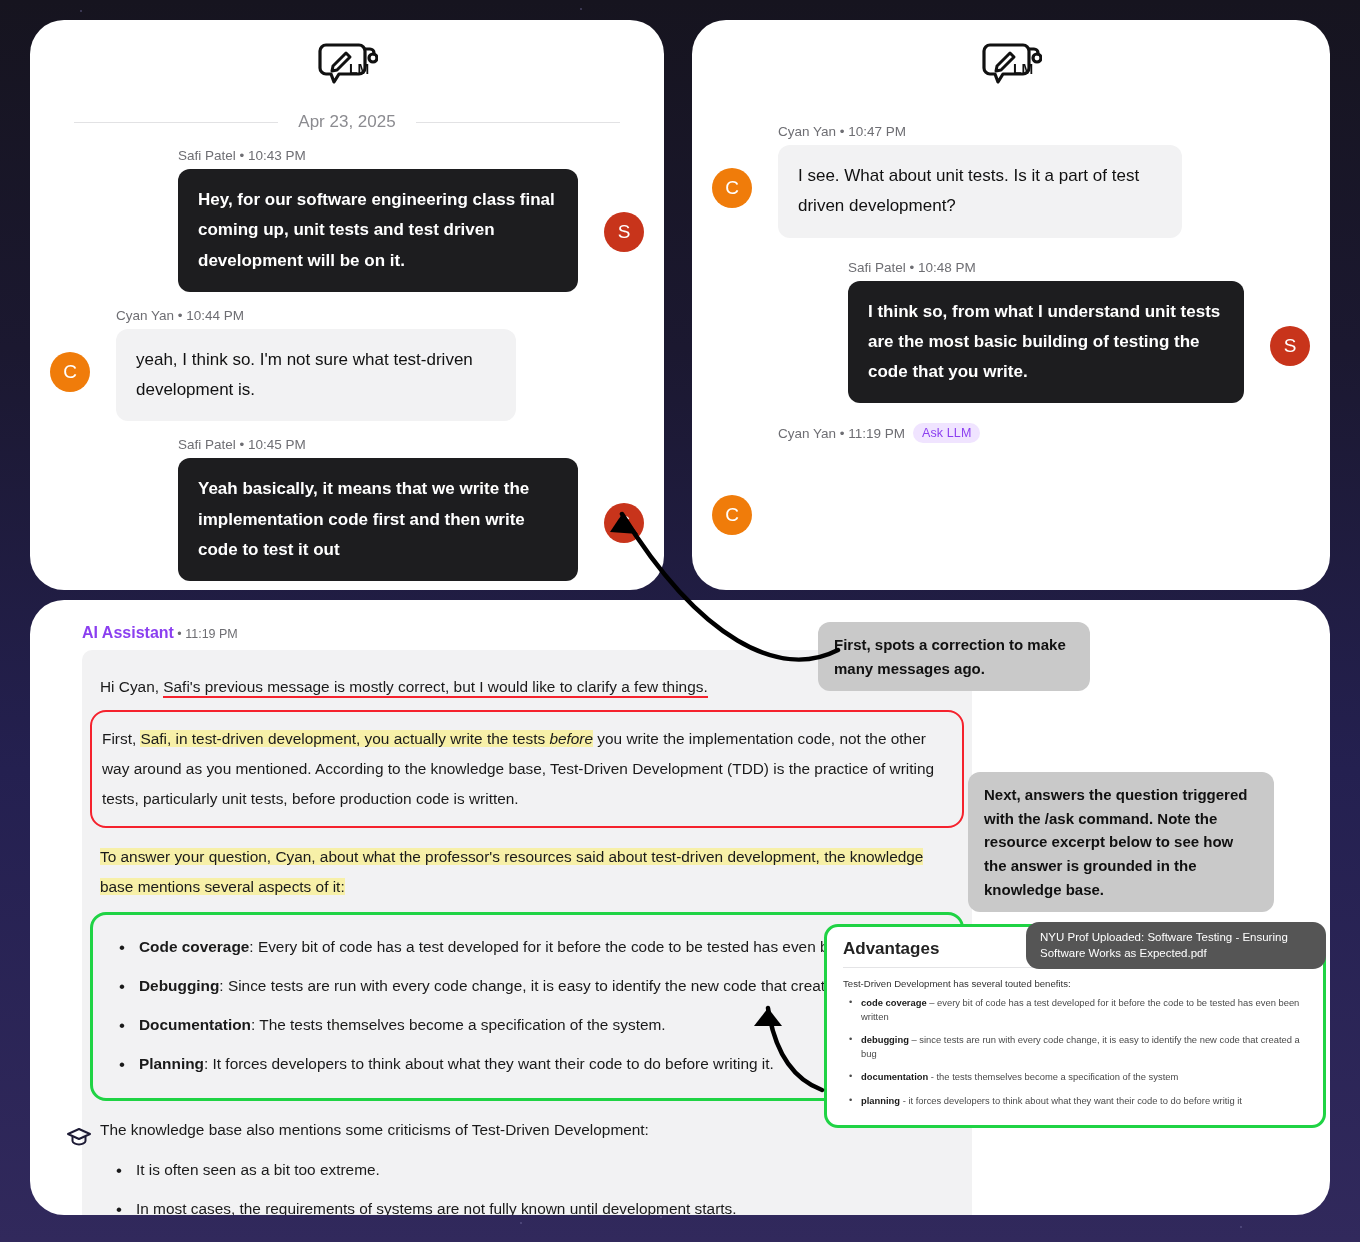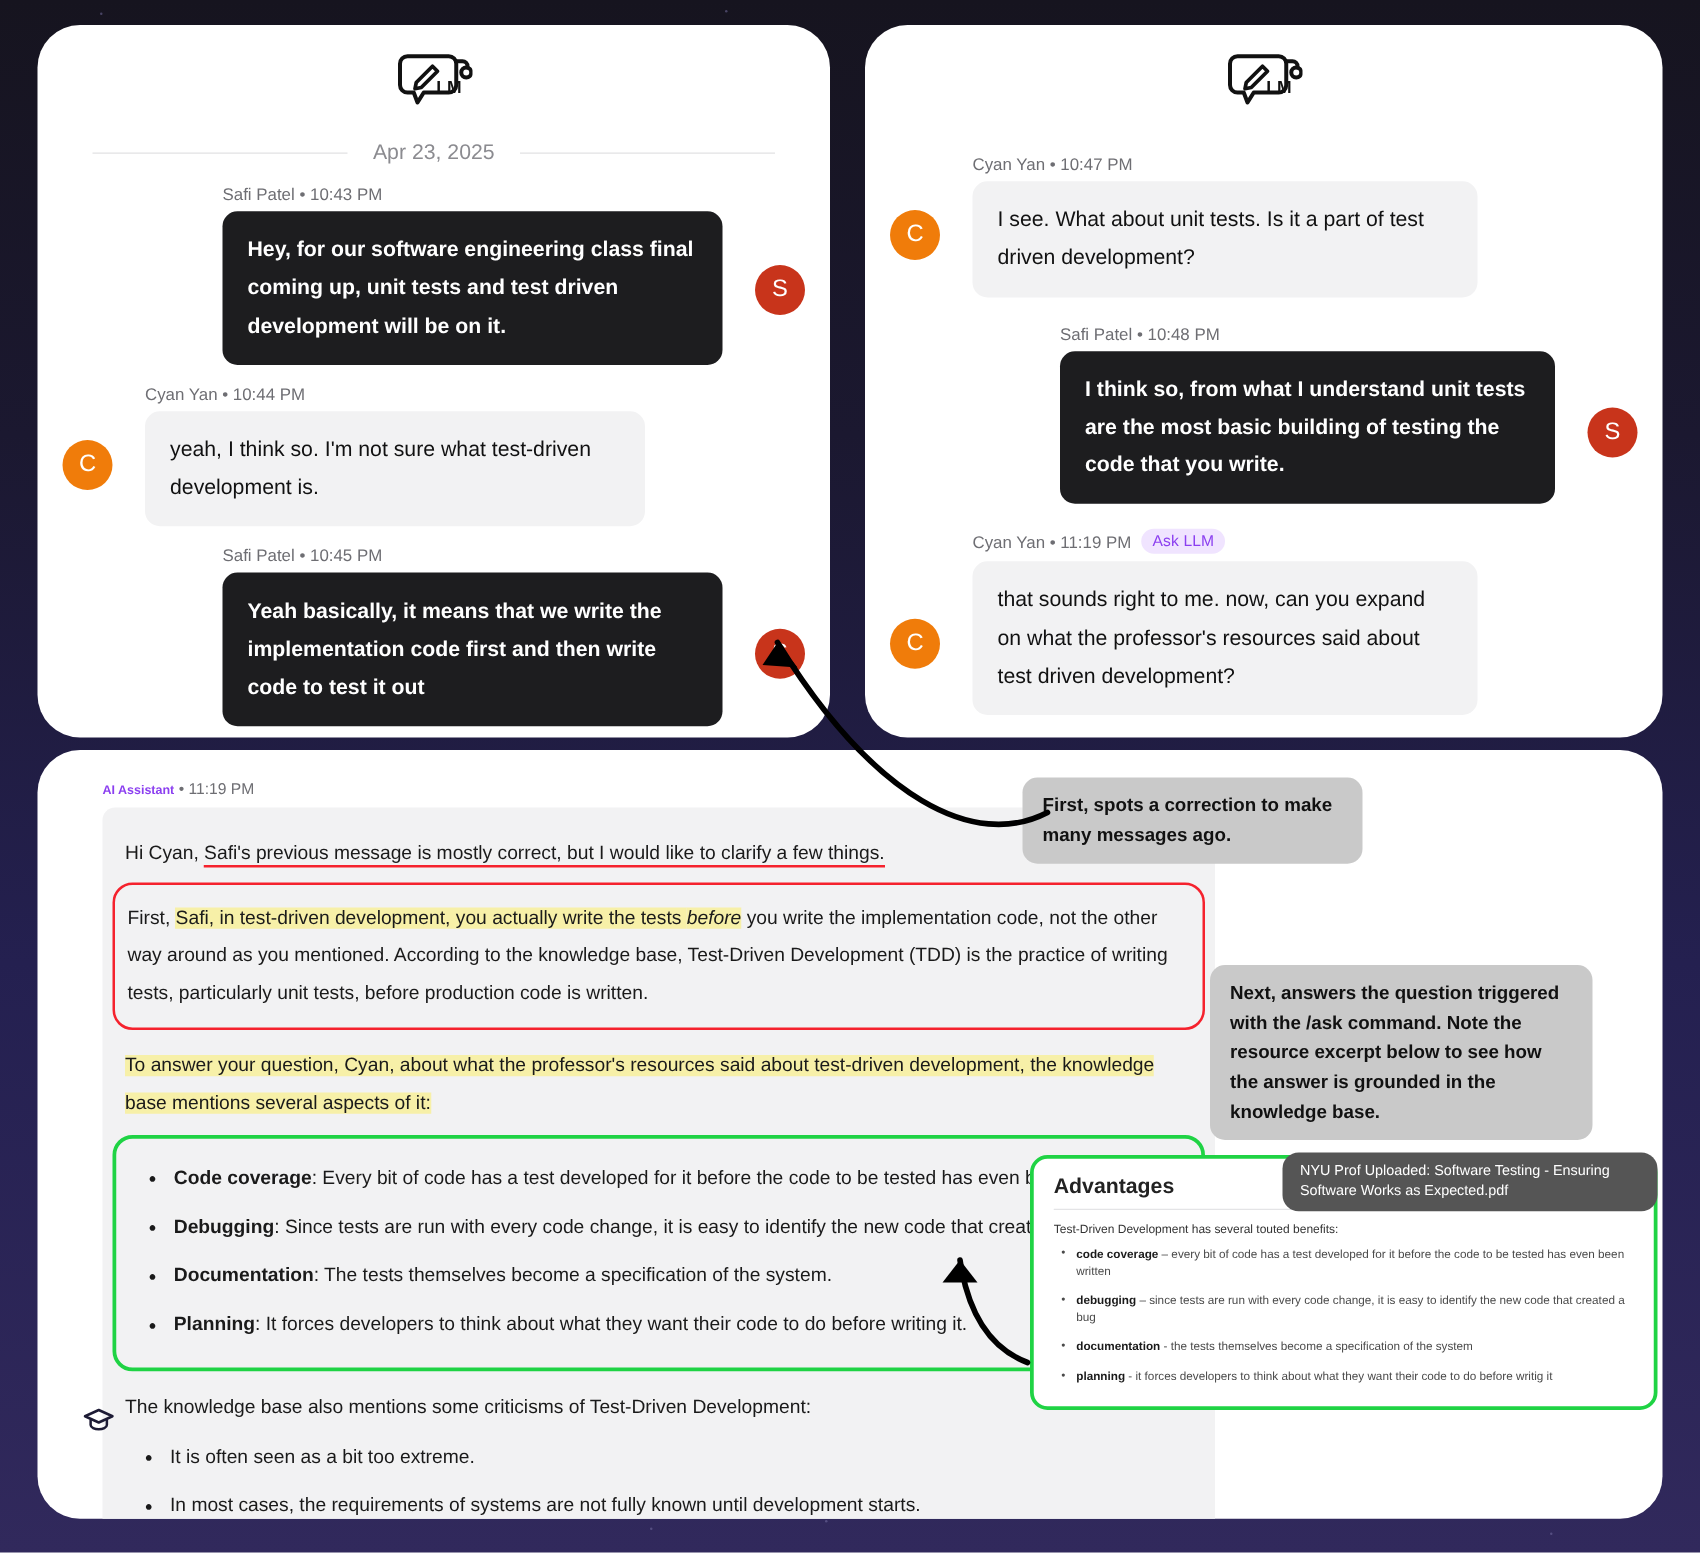--- a/index.html
+++ b/index.html
@@ -51,21 +51,21 @@
   }
   .avatar.s { background:#c8341b; }
   .avatar.c { background:#f07c0a; }
 
   
   .row-out { margin-left: 148px; margin-right: 86px; }   
   .row-in  { margin-left: 86px;  margin-right: 148px; }  
 
   
   .ai-head { font-size: 12.5px; color:#6e6e73; margin: 24px 0 8px 52px; }
-  .ai-head b { color:#8b3ff0; font-weight:700; font-size:10px;text-align:right;}
+  .ai-head b { color:#8b3ff0; font-weight:700; font-size:16px;text-align:right;}
   .ai-body {
     margin: 0 0 0 52px; width: 890px;
     background:#f2f2f3; border-radius: 10px;
     padding: 14px 18px 20px 18px;
     font-size: 15.4px; line-height: 1.95; color:#1a1a1a;
   }
   .ai-body p { margin: 8px 0; }
   .hl { background:#f7f0a8; }
   .red-underline { border-bottom: 2.5px solid #f5222d; padding-bottom:1px; }
   .red-box {
@@ -185,21 +185,20 @@
     <div class="msg-meta">Safi Patel • 10:48 PM</div>
     <div class="bubble dark">I think so, from what I understand unit tests are the most basic building of testing the code that you write.</div>
     <div class="avatar s" style="right:-66px; top:66px;">S</div>
   </div>
 
   <div class="msg" style="margin-left:86px; margin-right:148px; margin-top:20px;">
     <div class="msg-meta">
       <span>Cyan Yan • 11:19 PM</span>
       <span class="badge-ask">Ask LLM</span>
     </div>
-    <div class="bubble light">that sounds right to me. now, can you expand on what the professor's resources said about test driven development?</div>
     <div class="avatar c" style="left:-66px; top:72px;">C</div>
   </div>
 </div>
 
 <div class="panel" id="panel-bottom">
 
   <div class="ai-head">
     <b>AI Assistant</b>
     <span>• 11:19 PM</span>
   </div>

